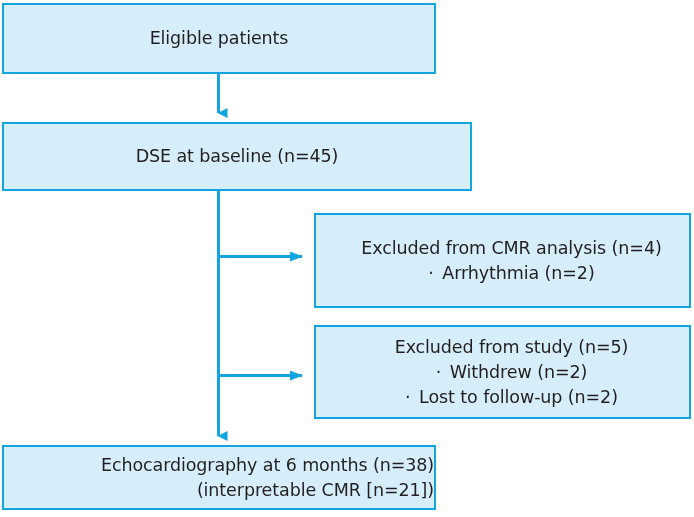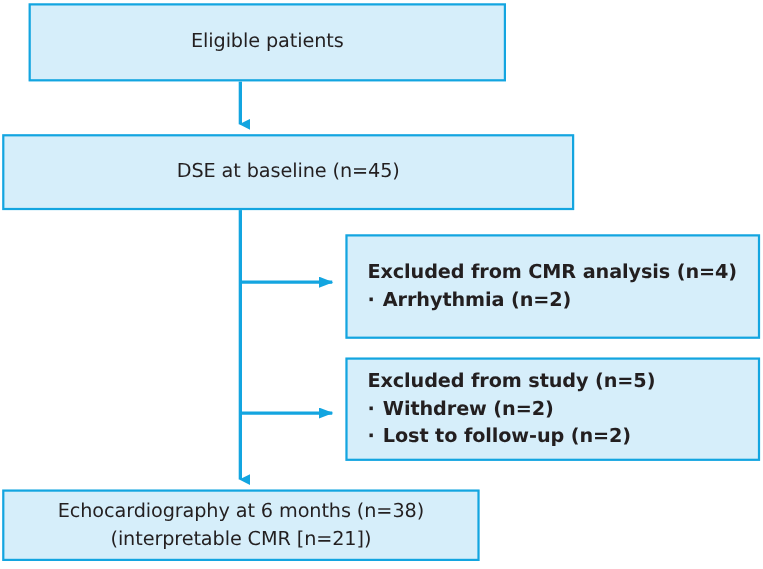--- a/index.html
+++ b/index.html
@@ -28,43 +28,42 @@
     color: #231f20;
     font-size: 17.5px;
     line-height: 25px;
     letter-spacing: -0.1px;
   }
   .node.centered {
     align-items: center;
     text-align: center;
   }
   .node.listbox {
-    align-items: flex-start;
+    align-items: center;
     padding-left: 18px;
-    font-weight: bold;
   }
   .node .line {
     white-space: nowrap;
   }
   .node .bullet-line {
     white-space: nowrap;
     display: block;
   }
   .node .bullet-line .dot {
     display: inline-block;
     width: 14px;
     color: #231f20;
   }
 
   
-  #node-eligible   { left: 2px;   top: 3px;   width: 434px; height: 71px; margin-left: 24px; }
-  #node-dse        { left: 2px;   top: 122px; width: 520px; height: 69px; }
+  #node-eligible   { left: 2px;   top: 3px;   width: 434px; height: 71px; }
+  #node-dse        { left: 2px;   top: 122px; width: 470px; height: 69px; }
   #node-excl-cmr   { left: 314px; top: 213px; width: 377px; height: 95px; }
   #node-excl-study { left: 314px; top: 325px; width: 377px; height: 94px; }
-  #node-echo       { left: 2px;   top: 445px; width: 434px; height: 65px; }
+  #node-echo       { left: 2px;   top: 445px; width: 434px; height: 65px; align-items: flex-end; }
 
   
   #connectors {
     position: absolute;
     left: 0;
     top: 0;
     width: 694px;
     height: 517px;
     pointer-events: none;
   }

